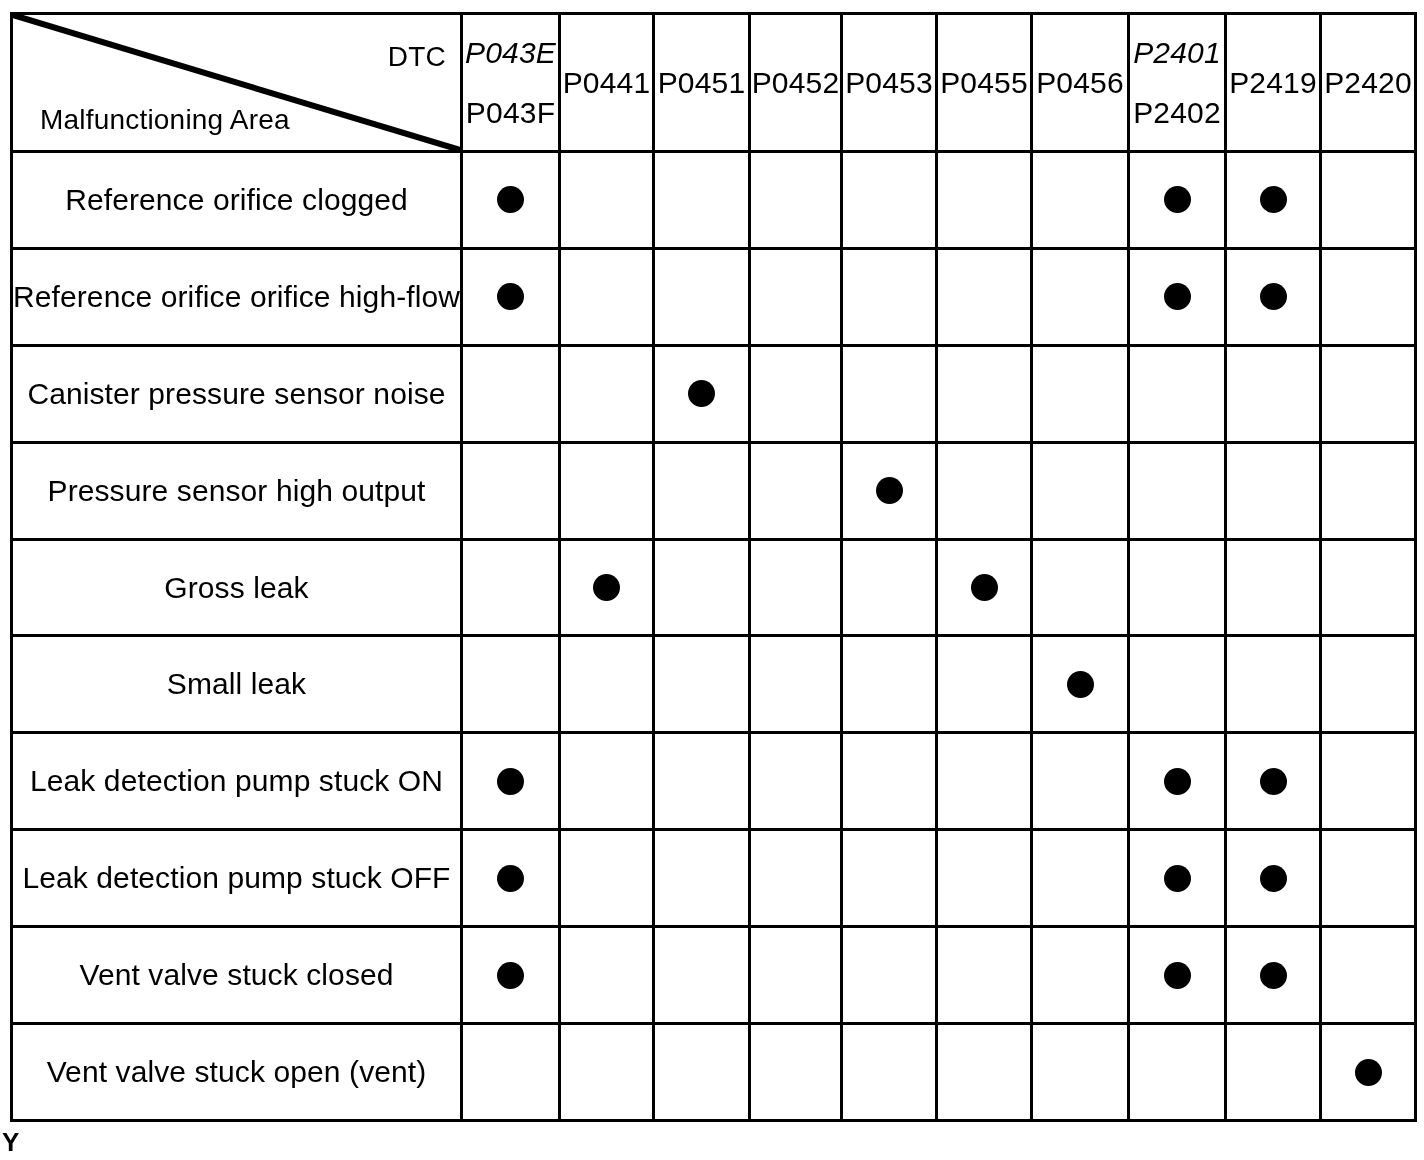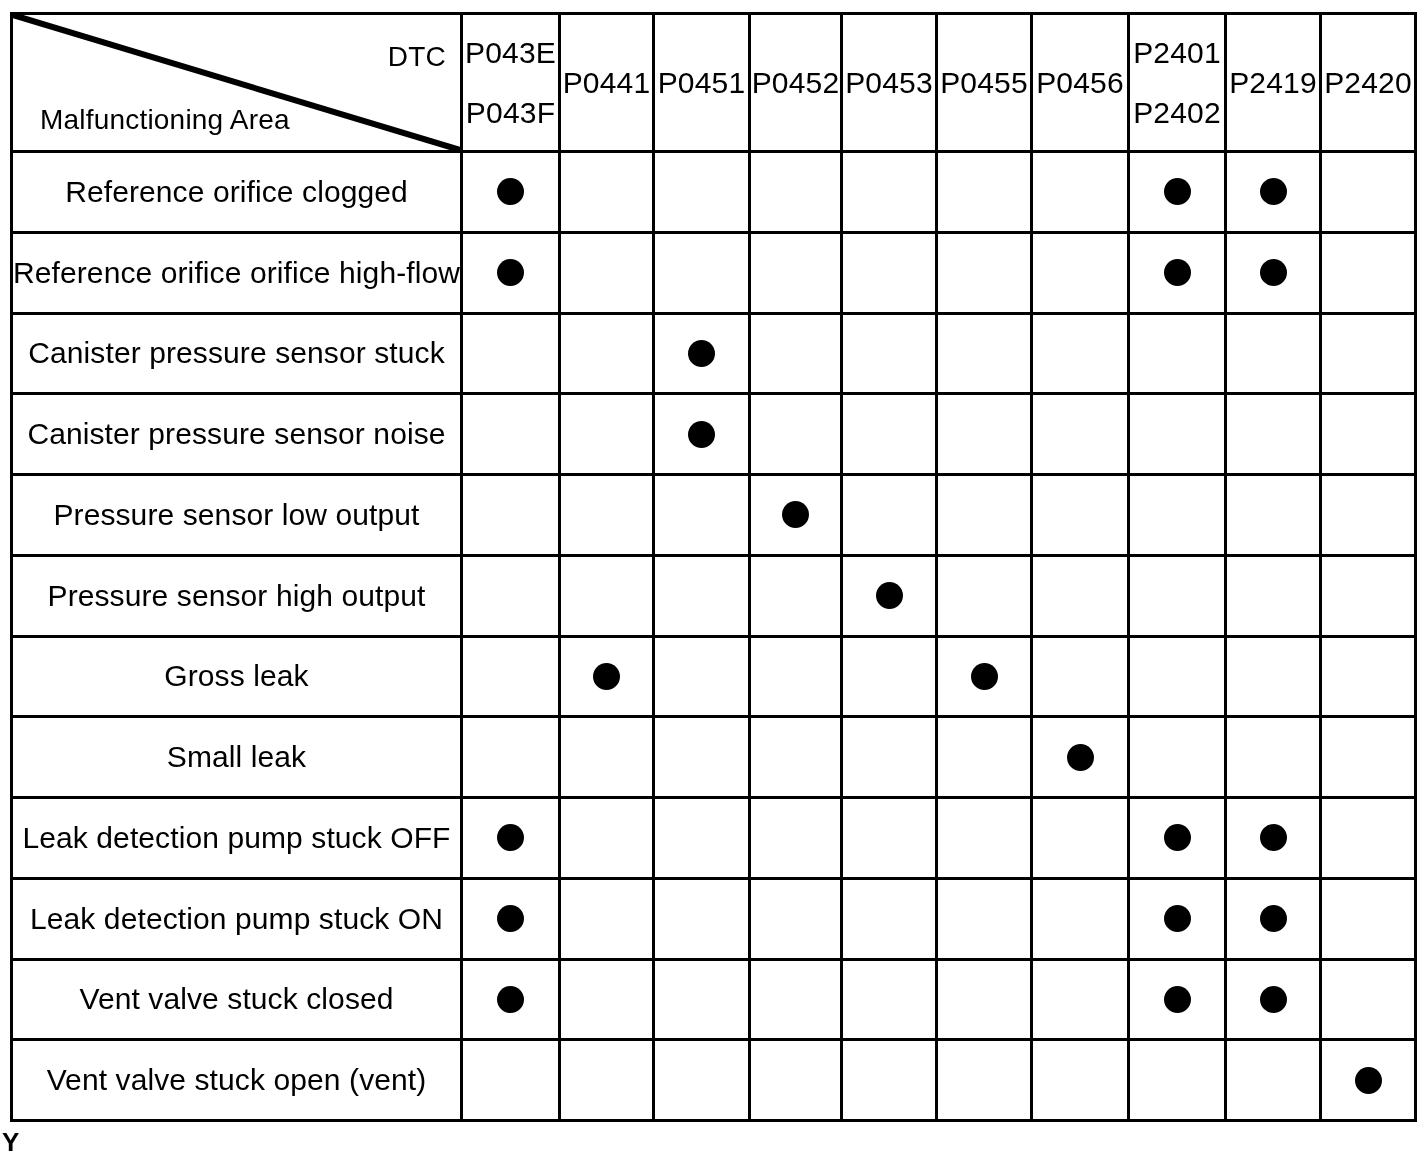--- a/index.html
+++ b/index.html
@@ -101,21 +101,21 @@
   }
 
   th.dtc-head {
     text-align: center;
     font-size: 30px;
     line-height: 34px;
     letter-spacing: 0.2px;
     padding: 0 2px;
   }
   th.dtc-head .code-line { display: block; white-space: nowrap; }
-  th.dtc-head.two-line .code-line:first-child { margin-bottom: 26px; }
+  th.dtc-head.two-line .code-line:first-child { margin-bottom: 26px; font-style: italic; }
 
   
   tr.data-row { height: 69px; }
 
   td.area-cell {
     text-align: center;
     font-size: 30px;
     line-height: 34px;
     letter-spacing: 0.1px;
     padding: 0 0 0 27px;
@@ -233,59 +233,33 @@
             <td class="mark-cell"></td>
             <td class="mark-cell"></td>
             <td class="mark-cell"></td>
             <td class="mark-cell"></td>
             <td class="mark-cell"></td>
             <td class="mark-cell"><span class="dot"></span></td>
             <td class="mark-cell"><span class="dot"></span></td>
             <td class="mark-cell"></td>
           </tr>
           <tr class="data-row">
-            <td class="area-cell">Canister pressure sensor stuck</td>
-            <td class="mark-cell"></td>
-            <td class="mark-cell"></td>
-            <td class="mark-cell"><span class="dot"></span></td>
-            <td class="mark-cell"></td>
-            <td class="mark-cell"></td>
-            <td class="mark-cell"></td>
-            <td class="mark-cell"></td>
-            <td class="mark-cell"></td>
-            <td class="mark-cell"></td>
-            <td class="mark-cell"></td>
-          </tr>
-          <tr class="data-row">
             <td class="area-cell">Canister pressure sensor noise</td>
             <td class="mark-cell"></td>
             <td class="mark-cell"></td>
             <td class="mark-cell"><span class="dot"></span></td>
             <td class="mark-cell"></td>
             <td class="mark-cell"></td>
             <td class="mark-cell"></td>
             <td class="mark-cell"></td>
             <td class="mark-cell"></td>
             <td class="mark-cell"></td>
             <td class="mark-cell"></td>
           </tr>
           <tr class="data-row">
-            <td class="area-cell">Pressure sensor low output</td>
-            <td class="mark-cell"></td>
-            <td class="mark-cell"></td>
-            <td class="mark-cell"></td>
-            <td class="mark-cell"><span class="dot"></span></td>
-            <td class="mark-cell"></td>
-            <td class="mark-cell"></td>
-            <td class="mark-cell"></td>
-            <td class="mark-cell"></td>
-            <td class="mark-cell"></td>
-            <td class="mark-cell"></td>
-          </tr>
-          <tr class="data-row">
             <td class="area-cell">Pressure sensor high output</td>
             <td class="mark-cell"></td>
             <td class="mark-cell"></td>
             <td class="mark-cell"></td>
             <td class="mark-cell"></td>
             <td class="mark-cell"><span class="dot"></span></td>
             <td class="mark-cell"></td>
             <td class="mark-cell"></td>
             <td class="mark-cell"></td>
             <td class="mark-cell"></td>
@@ -311,34 +285,34 @@
             <td class="mark-cell"></td>
             <td class="mark-cell"></td>
             <td class="mark-cell"></td>
             <td class="mark-cell"></td>
             <td class="mark-cell"><span class="dot"></span></td>
             <td class="mark-cell"></td>
             <td class="mark-cell"></td>
             <td class="mark-cell"></td>
           </tr>
           <tr class="data-row">
+            <td class="area-cell">Leak detection pump stuck ON</td>
+            <td class="mark-cell"><span class="dot"></span></td>
+            <td class="mark-cell"></td>
+            <td class="mark-cell"></td>
+            <td class="mark-cell"></td>
+            <td class="mark-cell"></td>
+            <td class="mark-cell"></td>
+            <td class="mark-cell"></td>
+            <td class="mark-cell"><span class="dot"></span></td>
+            <td class="mark-cell"><span class="dot"></span></td>
+            <td class="mark-cell"></td>
+          </tr>
+          <tr class="data-row">
             <td class="area-cell">Leak detection pump stuck OFF</td>
-            <td class="mark-cell"><span class="dot"></span></td>
-            <td class="mark-cell"></td>
-            <td class="mark-cell"></td>
-            <td class="mark-cell"></td>
-            <td class="mark-cell"></td>
-            <td class="mark-cell"></td>
-            <td class="mark-cell"></td>
-            <td class="mark-cell"><span class="dot"></span></td>
-            <td class="mark-cell"><span class="dot"></span></td>
-            <td class="mark-cell"></td>
-          </tr>
-          <tr class="data-row">
-            <td class="area-cell">Leak detection pump stuck ON</td>
             <td class="mark-cell"><span class="dot"></span></td>
             <td class="mark-cell"></td>
             <td class="mark-cell"></td>
             <td class="mark-cell"></td>
             <td class="mark-cell"></td>
             <td class="mark-cell"></td>
             <td class="mark-cell"></td>
             <td class="mark-cell"><span class="dot"></span></td>
             <td class="mark-cell"><span class="dot"></span></td>
             <td class="mark-cell"></td>

